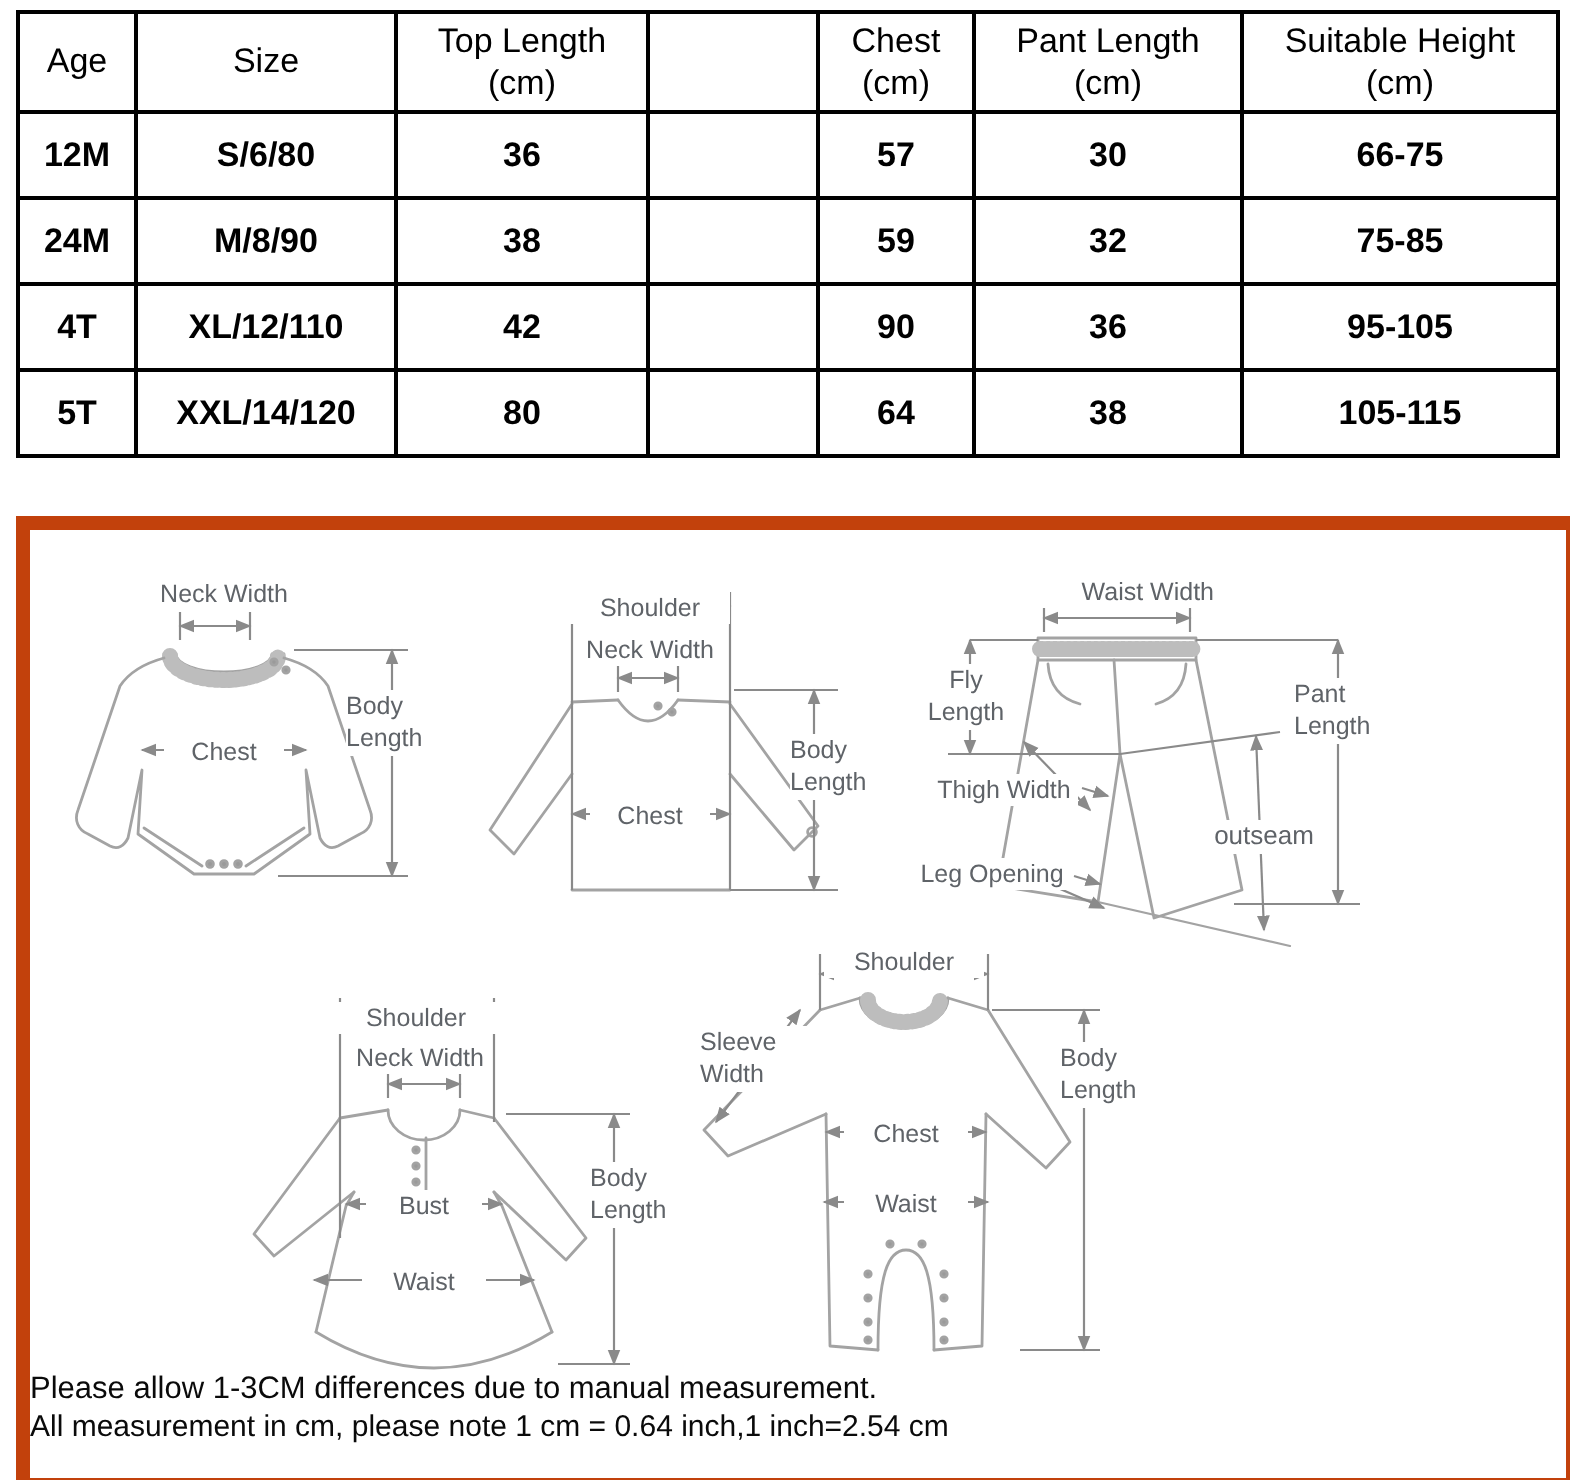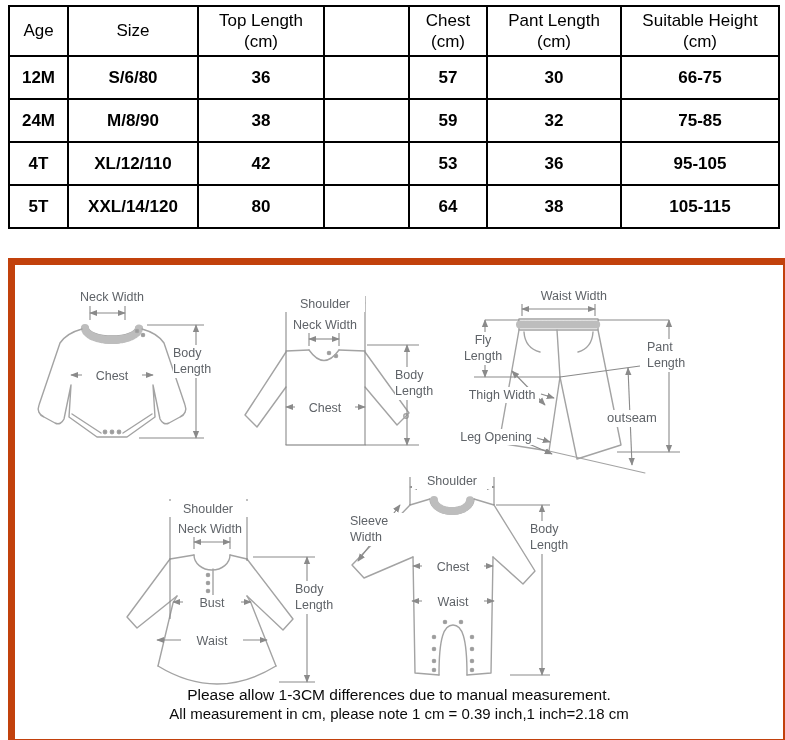--- a/index.html
+++ b/index.html
@@ -17,21 +17,21 @@
   .size-table tbody td { height:41px;font-weight:bold; }
   
   .diagram-box { position:absolute; left:8px; top:258px; width:768px; height:474px; border:7px solid #c2410c; background:#fff; }
   .diag { position:absolute; }
   .diag svg { position:absolute; left:0; top:0; }
   .dlabel {
     position:absolute; font-size:12.5px; line-height:1.3; color:#5f6368;
     text-align:center; background:#fff; pointer-events:none;
   }
   .dlabel.la { text-align:left; }
-  .notes { position:absolute; left:0; width:100%; text-align:center; color:#0a0a0a; }
+  .notes { position:absolute; left:0; width:100%; color:#0a0a0a; }
   .note1 { top:421px; font-size:15.5px; }
   .note2 { top:440px; font-size:15px; }
   .g { stroke:#a3a3a3; fill:none; stroke-width:1.4; stroke-linecap:round; stroke-linejoin:round; }
   .m { stroke:#8a8a8a; fill:none; stroke-width:1.1; }
   .rib { stroke:#bdbdbd; fill:none; stroke-width:8; stroke-dasharray:1.4,2; }
   .dot { fill:#9a9a9a; }
 </style>
 </head>
 <body>
 
@@ -87,21 +87,21 @@
         <td></td>
         <td>59</td>
         <td>32</td>
         <td>75-85</td>
       </tr>
       <tr>
         <td>4T</td>
         <td>XL/12/110</td>
         <td>42</td>
         <td></td>
-        <td>53</td>
+        <td>90</td>
         <td>36</td>
         <td>95-105</td>
       </tr>
       <tr>
         <td>5T</td>
         <td>XXL/14/120</td>
         <td>80</td>
         <td></td>
         <td>64</td>
         <td>38</td>
@@ -282,15 +282,15 @@
         </g>
       </svg>
       <span class="dlabel" style="left:70px; top:14px; width:80px;">Shoulder</span>
       <span class="dlabel la" style="left:8px; top:54px; width:54px;">Sleeve Width</span>
       <span class="dlabel" style="left:80px; top:100px; width:62px;">Chest</span>
       <span class="dlabel" style="left:80px; top:135px; width:62px;">Waist</span>
       <span class="dlabel la" style="left:188px; top:62px; width:52px;">Body Length</span>
     </div>
 
     <div class="notes note1">Please allow 1-3CM differences due to manual measurement.</div>
-    <div class="notes note2">All measurement in cm, please note 1 cm = 0.39 inch,1 inch=2.18 cm</div>
+    <div class="notes note2">All measurement in cm, please note 1 cm = 0.64 inch,1 inch=2.54 cm</div>
   </div>
 </div>
 
 </body></html>

